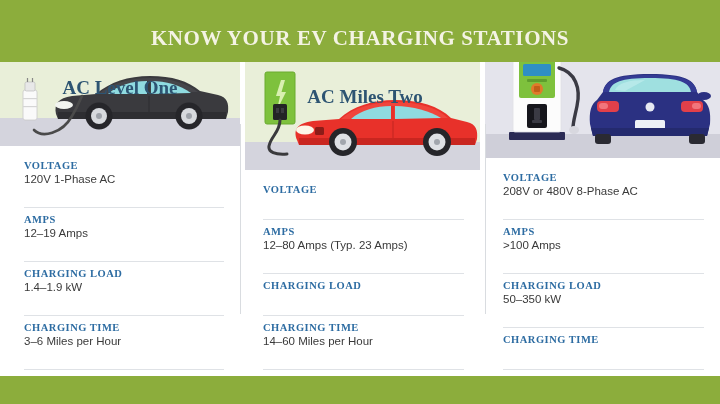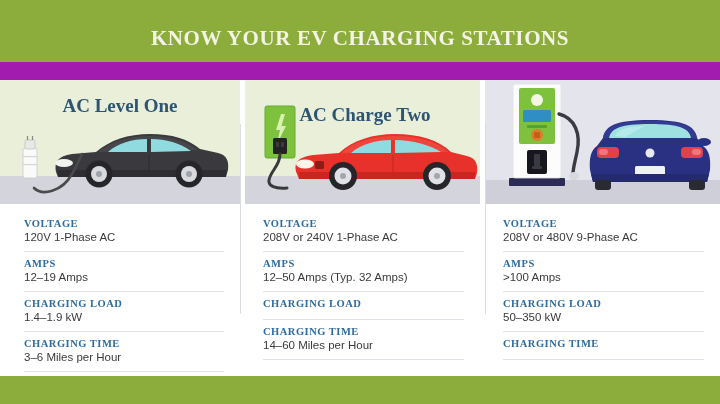--- a/index.html
+++ b/index.html
@@ -61,21 +61,20 @@
     width: 720px;
     height: 314px;
     display: flex;
   }
   .column {
     position: relative;
     height: 100%;
     box-sizing: border-box;
     display: flex;
     flex-direction: column;
-    margin-top: 18px;
   }
   .col-1 { width: 240px; }
   .col-2 { width: 240px; border-left: 5px solid #ffffff; }
   .col-3 { width: 240px; border-left: 5px solid #ffffff; }
 
   
   .illus {
     position: relative;
     height: 124px;
     overflow: hidden;
@@ -107,21 +106,21 @@
   
   .specs {
     flex: 1;
     background: #ffffff;
     padding: 14px 16px 0 24px;
     box-sizing: border-box;
   }
   .col-2 .specs, .col-3 .specs { padding-left: 18px; }
 
   .spec-row {
-    padding-bottom: 8px;
+    padding-bottom: 22px;
     margin-bottom: 6px;
     border-bottom: 1px solid #dfe2e6;
   }
   .spec-row:last-child { border-bottom: 1px solid #dfe2e6; }
   .spec-label {
     font-family: "Liberation Serif", serif;
     font-weight: bold;
     font-size: 10.5px;
     letter-spacing: 0.5px;
     color: #2d6ca2;
@@ -301,31 +300,30 @@
           <line x1="106" y1="27" x2="106" y2="44" stroke="#c02620" stroke-width="1"></line>
 
           <circle cx="56" cy="48" r="14" fill="#26262a"></circle>
           <circle cx="56" cy="48" r="8.5" fill="#dfe1e5"></circle>
           <circle cx="56" cy="48" r="3" fill="#a2a6ad"></circle>
           <circle cx="150" cy="48" r="14" fill="#26262a"></circle>
           <circle cx="150" cy="48" r="8.5" fill="#dfe1e5"></circle>
           <circle cx="150" cy="48" r="3" fill="#a2a6ad"></circle>
         </svg>
 
-        <div class="panel-title pt-2">AC Charge Two</div>
+        <div class="panel-title pt-2">AC Miles Two</div>
       </div>
 
       <div class="specs">
         <div class="spec-row">
           <div class="spec-label">VOLTAGE</div>
-          <div class="spec-value">208V or 240V 1-Phase AC</div>
         </div>
         <div class="spec-row">
           <div class="spec-label">AMPS</div>
-          <div class="spec-value">12–50 Amps (Typ. 32 Amps)</div>
+          <div class="spec-value">12–80 Amps (Typ. 23 Amps)</div>
         </div>
         <div class="spec-row">
           <div class="spec-label">CHARGING LOAD</div>
         </div>
         <div class="spec-row">
           <div class="spec-label">CHARGING TIME</div>
           <div class="spec-value">14–60 Miles per Hour</div>
         </div>
       </div>
     </div>
@@ -382,21 +380,21 @@
 
           <rect x="10" y="64" width="16" height="10" rx="3" fill="#2a2a32"></rect>
           <rect x="104" y="64" width="16" height="10" rx="3" fill="#2a2a32"></rect>
         </svg>
 
       </div>
 
       <div class="specs">
         <div class="spec-row">
           <div class="spec-label">VOLTAGE</div>
-          <div class="spec-value">208V or 480V 9-Phase AC</div>
+          <div class="spec-value">208V or 480V 8-Phase AC</div>
         </div>
         <div class="spec-row">
           <div class="spec-label">AMPS</div>
           <div class="spec-value">&gt;100 Amps</div>
         </div>
         <div class="spec-row">
           <div class="spec-label">CHARGING LOAD</div>
           <div class="spec-value">50–350 kW</div>
         </div>
         <div class="spec-row">

